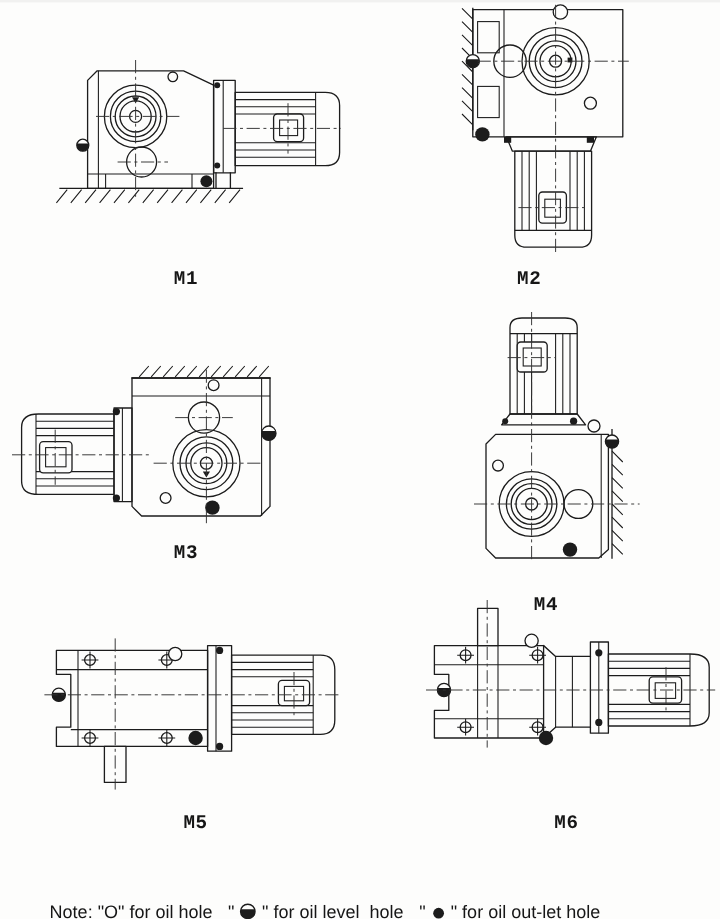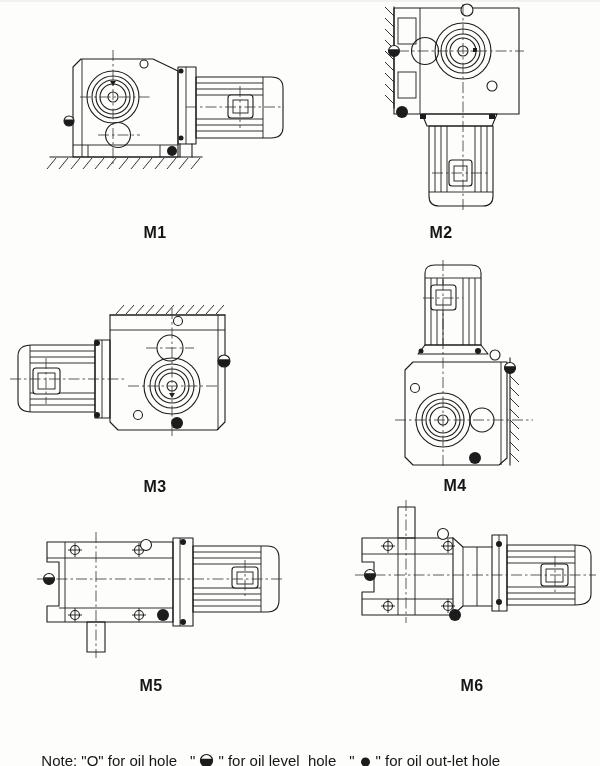--- a/index.html
+++ b/index.html
@@ -3,21 +3,21 @@
 <meta charset="utf-8">
 <style>
   html,body{margin:0;padding:0;}
   body{
     width:600px;height:766px;position:relative;overflow:hidden;
     background:#fdfdfc;font-family:"Liberation Sans",sans-serif;
   }
   .fig-svg{position:absolute;}
   .fig-label{
     position:absolute;width:60px;text-align:center;
-    font-size:16px;font-weight:700;color:#161616;letter-spacing:.5px;
+    font-size:16px;font-weight:700;color:#161616;letter-spacing:.5px;font-family:Liberation Mono, monospace;
   }
   .note{
     position:absolute;left:33px;top:735px;width:560px;
     font-size:15px;color:#161616;white-space:pre;
   }
   .note .seg{margin-left:13px;}
   .note svg{vertical-align:-2px;margin:0 4px;}
   
   .ln{fill:none;stroke:#1c1c1c;stroke-width:1.1;stroke-linejoin:round;stroke-linecap:square;}
   .th{fill:none;stroke:#1c1c1c;stroke-width:.9;}
@@ -153,21 +153,21 @@
   <circle class="wf" cx="130" cy="115" r="4.5"></circle>
   <g>
     <circle class="wf" cx="216" cy="61" r="6"></circle>
     <path class="fl" d="M210.28,59.2 A6 6 0 1 0 221.72,59.2 Z"></path>
   </g>
   <circle class="fl" cx="169" cy="123" r="6"></circle>
   <g class="cl">
     <path d="M2,79 H118 M164,8 V136 M138,48 H186 M120,86 H212 M38,58 V104"></path>
   </g>
 </svg>
-<div class="fig-label" style="left:125px;top:478px">M3</div>
+<div class="fig-label" style="left:125px;top:452px">M3</div>
 </div>
 
 <div>
 <svg class="fig-svg" style="left:393px;top:258px" width="145" height="214" viewBox="0 0 145 214">
   <g>
     <path class="ln" d="M32,87 V15 Q32,7 42,7 H78 Q88,7 88,15 V87 Z"></path>
     <line class="th" x1="32" y1="20" x2="88" y2="20"></line>
     <path class="th" d="M38,20 V87 M44,20 V87 M50,20 V87 M70,20 V87 M76,20 V87 M82,20 V87"></path>
     <rect class="wf" x="38" y="27" width="25" height="25" rx="3"></rect>
     <rect class="th" x="43" y="32" width="15" height="15"></rect>
@@ -193,21 +193,21 @@
   <circle class="wf" cx="102" cy="97" r="5"></circle>
   <g>
     <circle class="wf" cx="117" cy="110" r="5.5"></circle>
     <path class="fl" d="M111.75,108.35 A5.5 5.5 0 1 0 122.25,108.35 Z"></path>
   </g>
   <circle class="fl" cx="82" cy="200" r="6"></circle>
   <g class="cl">
     <path d="M50,2 V210 M2,162 H140 M30,40 H70"></path>
   </g>
 </svg>
-<div class="fig-label" style="left:425px;top:477px">M4</div>
+<div class="fig-label" style="left:425px;top:495px">M4</div>
 </div>
 
 <div>
 <svg class="fig-svg" style="left:35px;top:528px" width="252" height="132" viewBox="0 0 252 132">
   <g>
     <path class="ln" d="M12,14 H138 V94 H12 V78 H24 V34 H12 Z"></path>
     <line class="th" x1="12" y1="30" x2="138" y2="30"></line>
     <line class="th" x1="24" y1="80" x2="138" y2="80"></line>
     <line class="th" x1="30" y1="14" x2="30" y2="94"></line>
     <rect class="ln" x="52" y="94" width="18" height="30"></rect>
@@ -236,21 +236,21 @@
   <circle class="wf" cx="111" cy="17" r="5.5"></circle>
   <g>
     <circle class="wf" cx="14" cy="51" r="5.5"></circle>
     <path class="fl" d="M8.75,49.35 A5.5 5.5 0 1 0 19.25,49.35 Z"></path>
   </g>
   <circle class="fl" cx="128" cy="87" r="6"></circle>
   <g class="cl">
     <path d="M2,51 H250 M61,4 V130 M210,32 V68"></path>
   </g>
 </svg>
-<div class="fig-label" style="left:121px;top:677px">M5</div>
+<div class="fig-label" style="left:133px;top:677px">M5</div>
 </div>
 
 <div>
 <svg class="fig-svg" style="left:353px;top:498px" width="245" height="128" viewBox="0 0 245 128">
   <g>
     <path class="ln" d="M9,40 H100 V117 H9 V94 H21 V64 H9 Z"></path>
     <line class="th" x1="9" y1="56" x2="100" y2="56"></line>
     <line class="th" x1="9" y1="101" x2="100" y2="101"></line>
     <line class="th" x1="45" y1="40" x2="45" y2="117"></line>
     <line class="th" x1="62" y1="40" x2="62" y2="117"></line>

